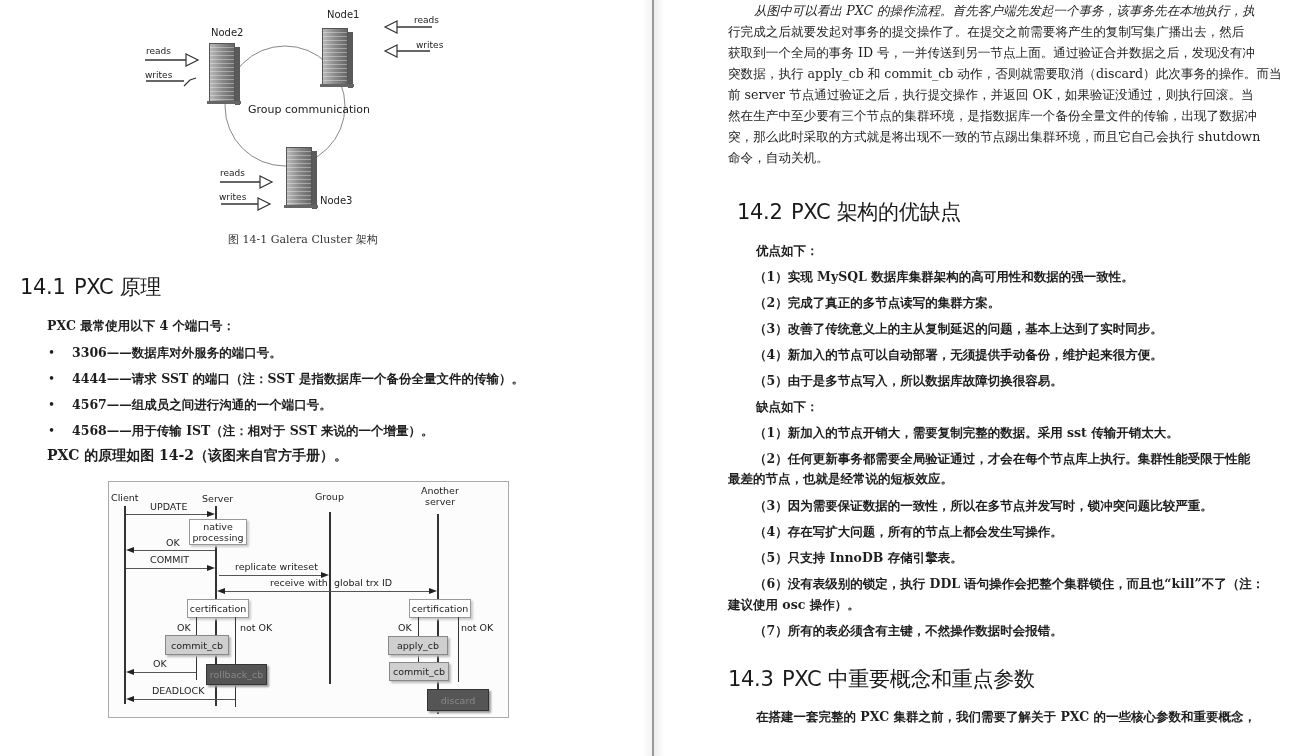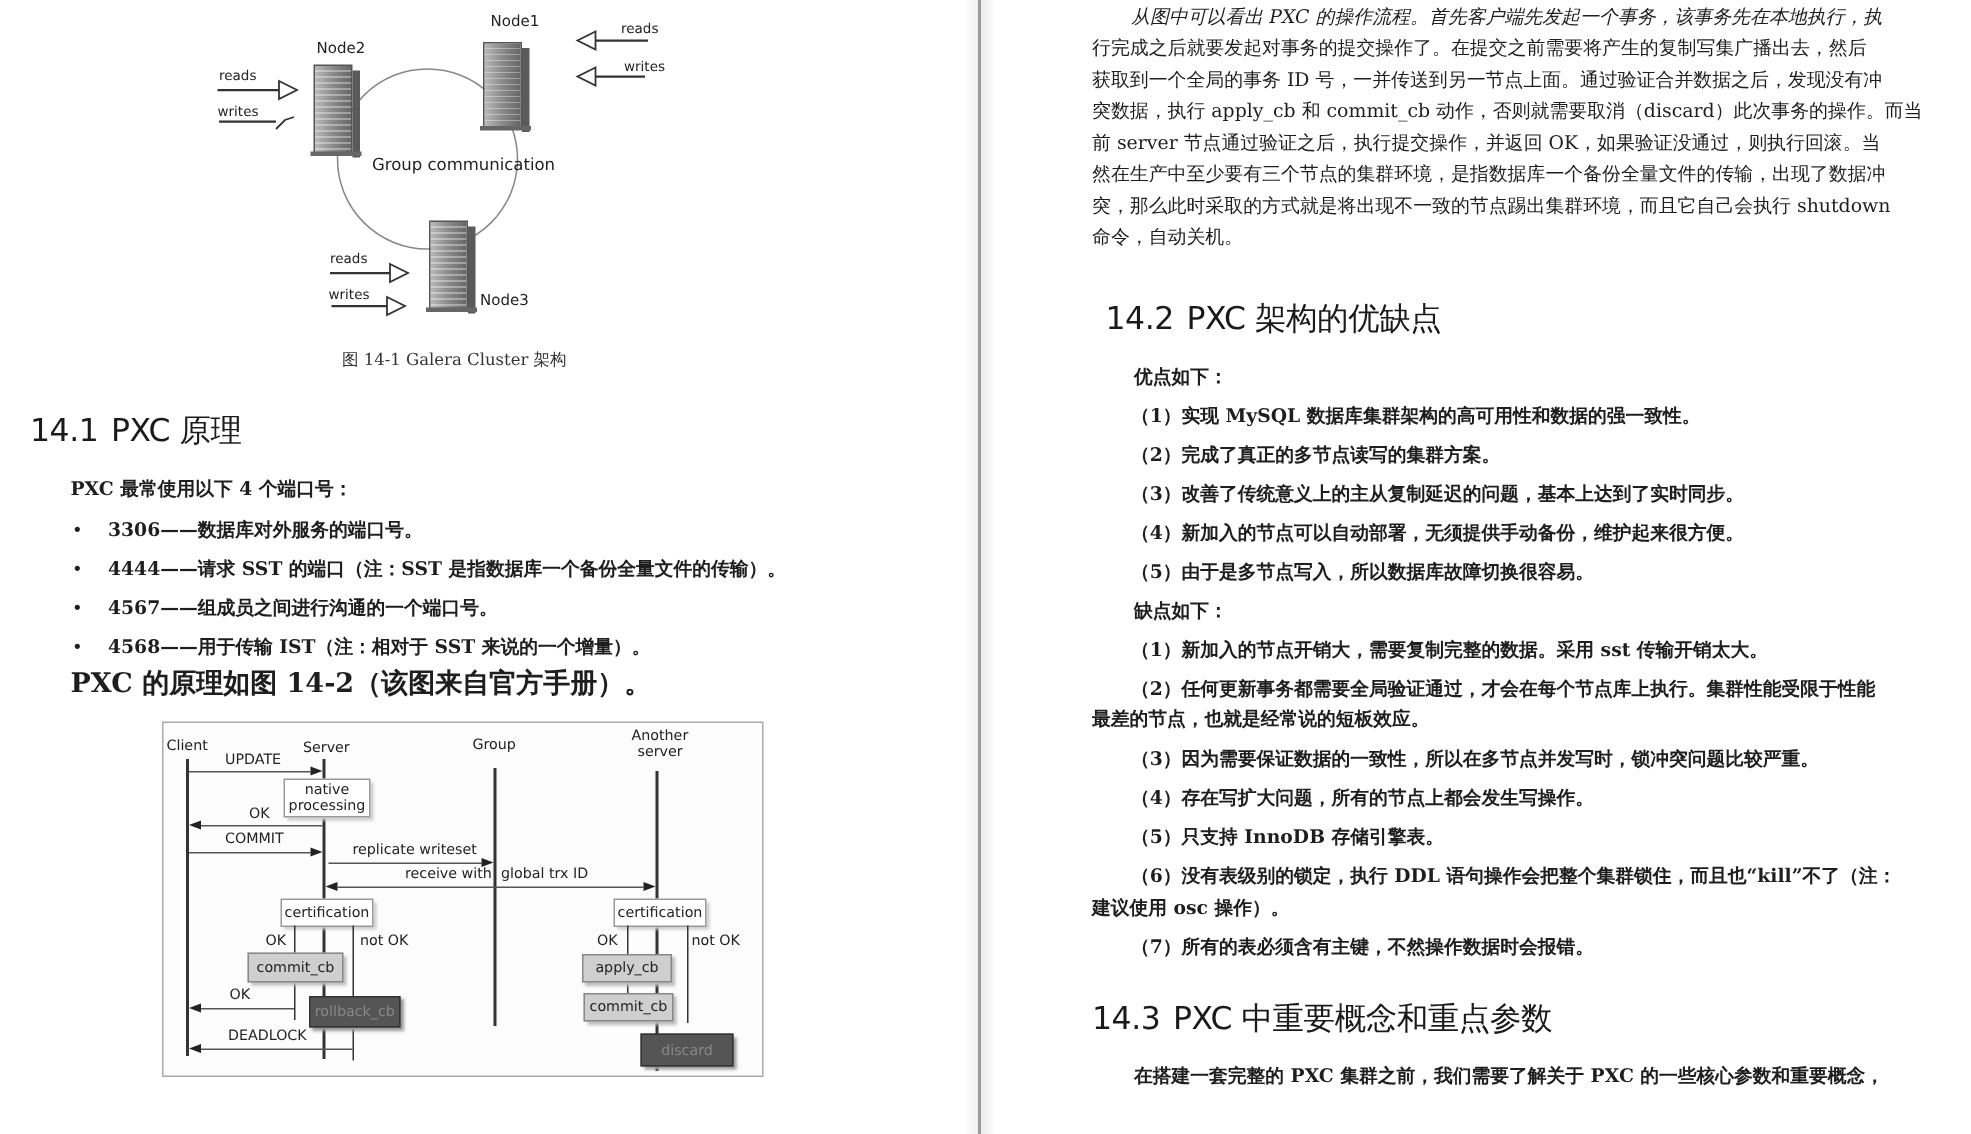--- a/index.html
+++ b/index.html
@@ -98,21 +98,21 @@
 
   <span class="bullet" style="top:346px;">•</span>
   <span class="abs t" style="left:72px;top:346px;font-size:12.5px;">3306——数据库对外服务的端口号。</span>
   <span class="bullet" style="top:372px;">•</span>
   <span class="abs t" style="left:72px;top:372px;font-size:12.5px;">4444——请求 SST 的端口（注：SST 是指数据库一个备份全量文件的传输）。</span>
   <span class="bullet" style="top:398px;">•</span>
   <span class="abs t" style="left:72px;top:398px;font-size:12.5px;">4567——组成员之间进行沟通的一个端口号。</span>
   <span class="bullet" style="top:424px;">•</span>
   <span class="abs t" style="left:72px;top:424px;font-size:12.5px;">4568——用于传输 IST（注：相对于 SST 来说的一个增量）。</span>
 
-  <span class="abs t" style="left:47px;top:449px;font-size:18px;">PXC 的原理如图 14-2（该图来自官方手册）。</span>
+  <span class="abs t" style="left:47px;top:449px;font-size:14px;">PXC 的原理如图 14-2（该图来自官方手册）。</span>
 
   <div id="seq">
 
     <span class="s-lbl" style="left:2px;top:10px;">Client</span>
     <span class="s-lbl" style="left:93px;top:11px;">Server</span>
     <span class="s-lbl" style="left:206px;top:9px;">Group</span>
     <span class="s-lbl" style="left:312px;top:3px;">Another</span>
     <span class="s-lbl" style="left:316px;top:14px;">server</span>
 
     <div class="lifeline" style="left:15px;top:24px;height:198px;"></div>

